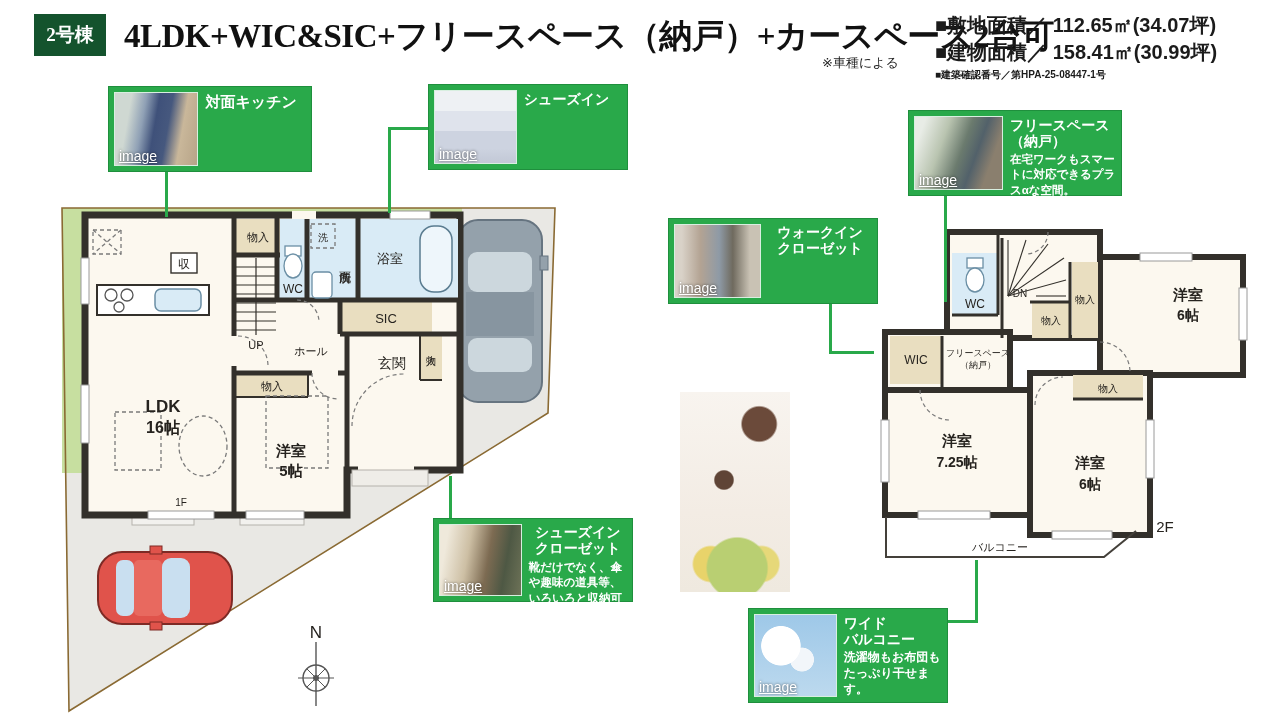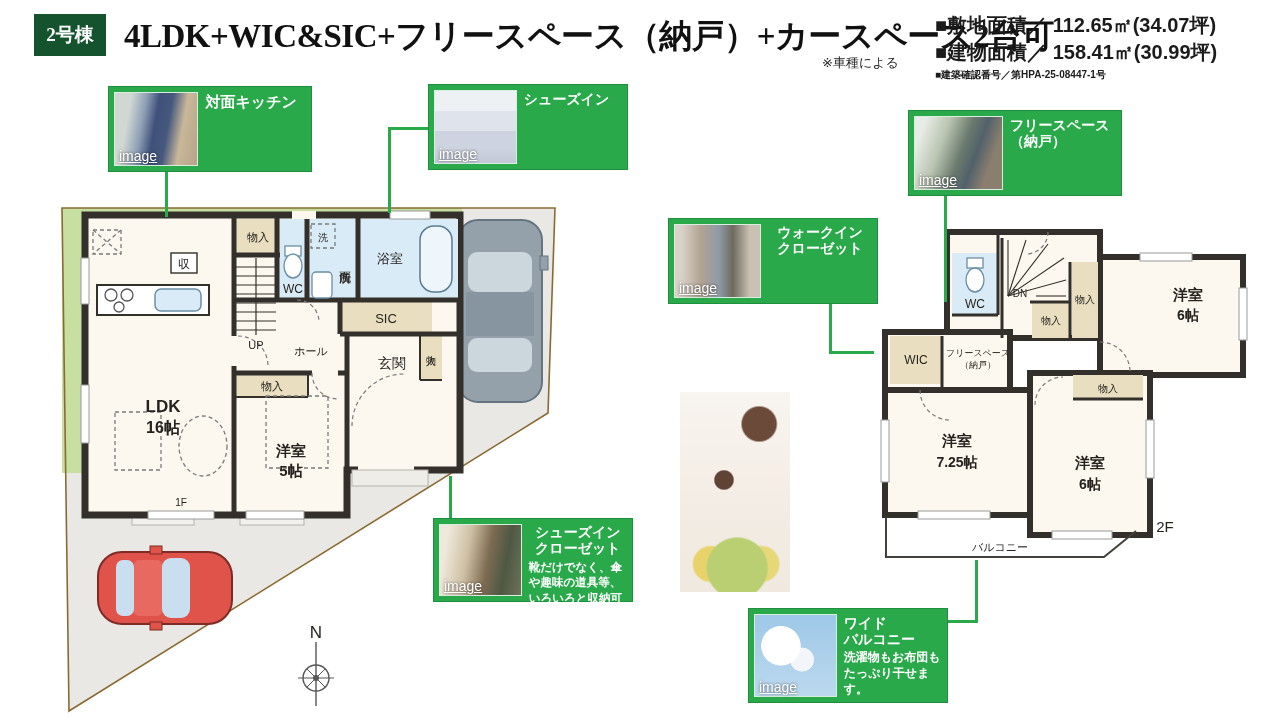--- a/index.html
+++ b/index.html
@@ -319,20 +319,21 @@
     </div>
   </div>
 
   <div class="callout" style="left:908px;top:110px;width:214px;height:86px">
     <div class="c-photo ph-free">
       <span class="img-tag">image</span>
       </div>
     <div class="c-text">
       <div class="c-title">フリースペース
 （納戸）</div>
+      <div class="c-body" style="font-size:11.5px">在宅ワークもスマートに対応できるプラスαな空間。</div>
     </div>
   </div>
 
   <div class="callout c-center" style="left:668px;top:218px;width:210px;height:86px">
     <div class="c-photo ph-wic">
       <span class="img-tag">image</span>
       </div>
     <div class="c-text">
       <div class="c-title">ウォークイン
 クローゼット</div>

